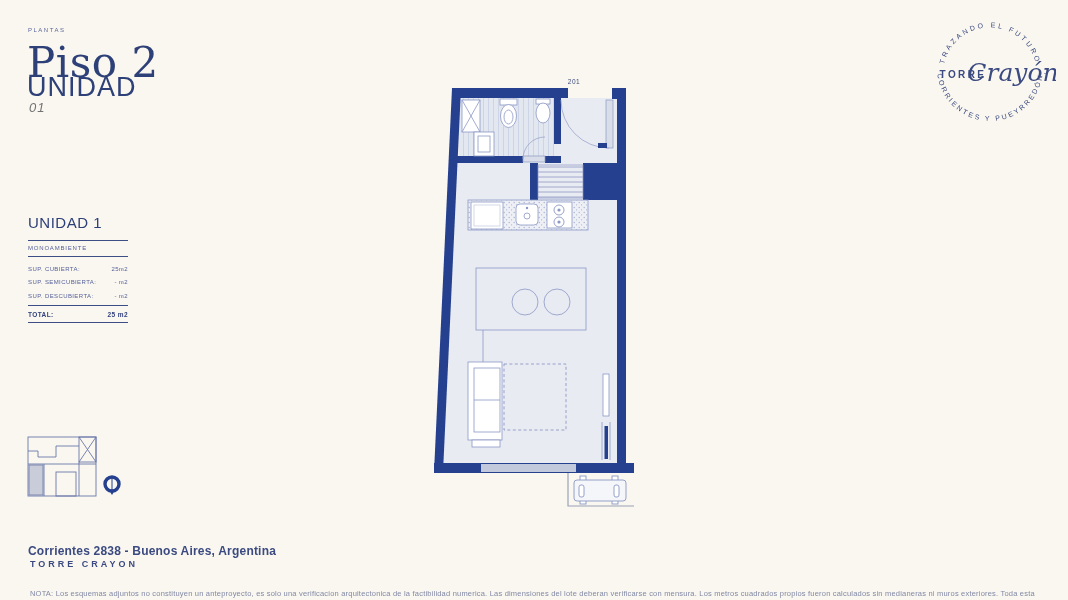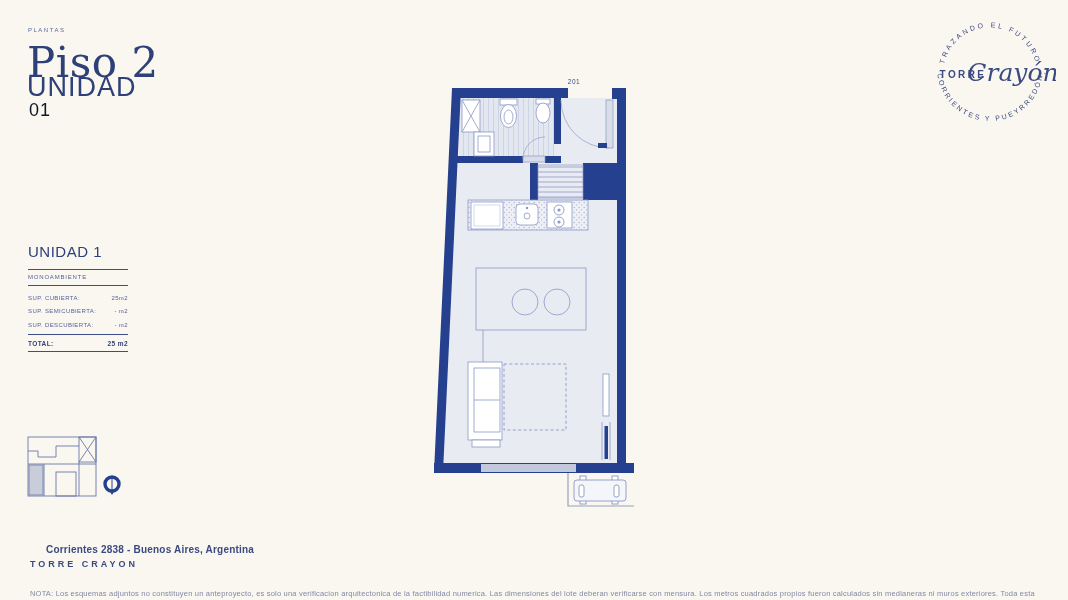--- a/index.html
+++ b/index.html
@@ -10,34 +10,34 @@
     color:#35457b;
     position:relative;
     overflow:hidden;
   }
   .abs { position:absolute; }
 
   
   .eyebrow { left:28px; top:27px; font-size:6px; letter-spacing:1.5px; color:#5b679a; }
   .floor-title { left:27px; top:38px; font-family:"DejaVu Serif","Liberation Serif",serif; font-size:42px; font-weight:400; color:#2e4078; letter-spacing:.5px; }
   .unit-word { left:27px; top:72px; font-size:27px; font-weight:300; color:#2e4078; letter-spacing:1px; }
-  .unit-num { left:29px; top:100px; font-size:18px; font-weight:300; color:#0f172a; letter-spacing:1px; }
+  .unit-num { left:29px; top:100px; font-size:13px; font-weight:300; color:#737373; letter-spacing:1px;font-style:italic; }
 
   
   .panel { left:28px; top:214px; width:100px; }
-  .panel h2 { font-size:15px; font-weight:300; letter-spacing:.5px; color:#2e4078; margin-bottom:9px;margin-top:29px; }
+  .panel h2 { font-size:15px; font-weight:300; letter-spacing:.5px; color:#2e4078; margin-bottom:9px; }
   .rule { border-top:1px solid #3d4d85; margin:0; }
   .sub { font-size:6px; letter-spacing:.8px; color:#55619a; padding:4px 0 5px 0; }
   .rowline { display:flex; justify-content:space-between; font-size:6px; color:#55619a; letter-spacing:.4px; padding:4.5px 0 3px 0; }
   .rowline .v { text-align:right; }
   .totalline { display:flex; justify-content:space-between; font-size:6.5px; font-weight:700; color:#31417c; letter-spacing:.4px; padding:5px 0 4px 0; }
 
   
   .brand { left:30px; top:531px; font-size:9px; font-weight:600; letter-spacing:3px; color:#3b4a80;margin-top:28px; }
-  .address { left:46px; top:544px; font-size:10px; font-weight:700; color:#3b4a80; letter-spacing:.2px; }
+  .address { left:28px; top:544px; font-size:12px; font-weight:700; color:#3b4a80; letter-spacing:.2px; }
   .note { left:30px; top:589px; width:1012px; font-size:7.5px; line-height:1.4; color:#8189a5; letter-spacing:.2px; }
 
   svg text { font-family:"Liberation Sans", sans-serif; }
   .logo-script { font-family:"DejaVu Serif","Liberation Serif",serif; font-style:italic; }
 </style>
 </head>
 <body>
 
 <div class="abs eyebrow">PLANTAS</div>
 <div class="abs floor-title">Piso 2</div>

